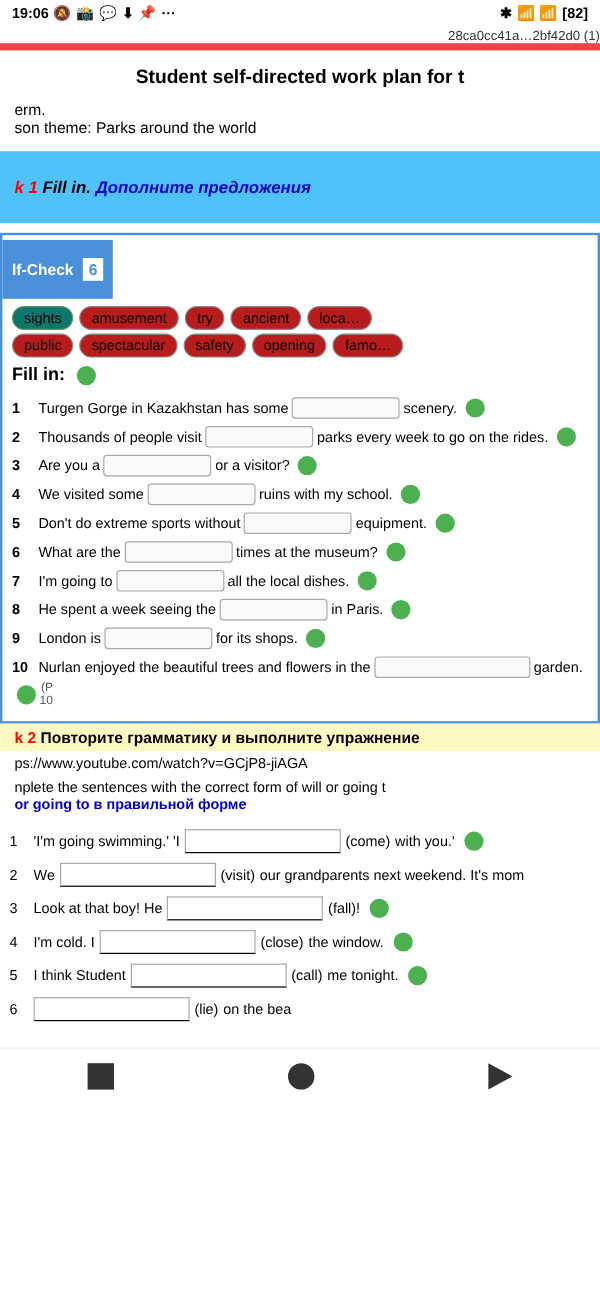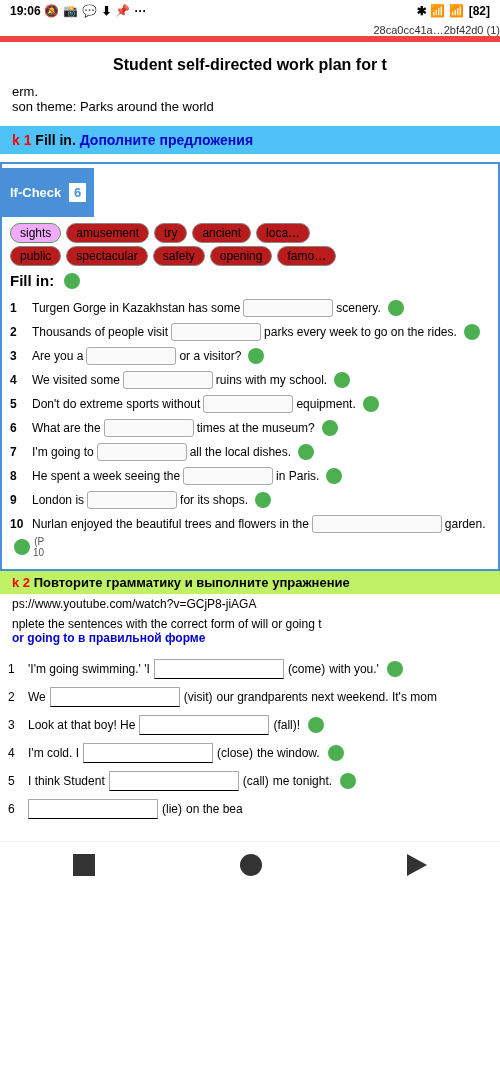--- a/index.html
+++ b/index.html
@@ -47,24 +47,25 @@
     
     .term-info {
       padding: 4px 12px;
       font-size: 13px;
     }
 
     
     .task-header {
       background: #4FC3F7;
       color: #000;
-      padding: 6px 12px;
+      padding: 22px 12px;
       font-size: 14px;
       font-weight: bold;
       margin: 8px 0;
+      font-style: italic;
     }
     .task-header .task-num {
       color: #FF0000;
       font-weight: bold;
     }
     .task-header .task-label {
       color: #000;
     }
     .task-header .task-russian {
       color: #0000CC;
@@ -101,21 +102,21 @@
       padding: 6px 8px 3px;
     }
     .word-pill {
       border: 1px solid #888;
       border-radius: 12px;
       padding: 2px 9px;
       font-size: 12px;
       background: #b91c1c;
     }
     .word-pill.highlight {
-      background: #f0abfc;
+      background: #0f766e;
       border-color: #5a9a5a;
     }
 
     
     .fill-in-row {
       display: flex;
       align-items: center;
       padding: 3px 8px;
       font-size: 12px;
     }
@@ -158,21 +159,21 @@
       height: 18px;
       display: inline-block;
       background: #f9f9f9;
     }
     .blank-box-wide {
       width: 130px;
     }
 
     
     .task2-header {
-      background: #bef264;
+      background: #fef9c3;
       color: #000;
       padding: 4px 12px;
       font-size: 13px;
       font-weight: bold;
     }
     .task2-header .task-num { color: #FF0000; }
     .task2-link {
       padding: 3px 12px;
       font-size: 12px;
       color: #000;

